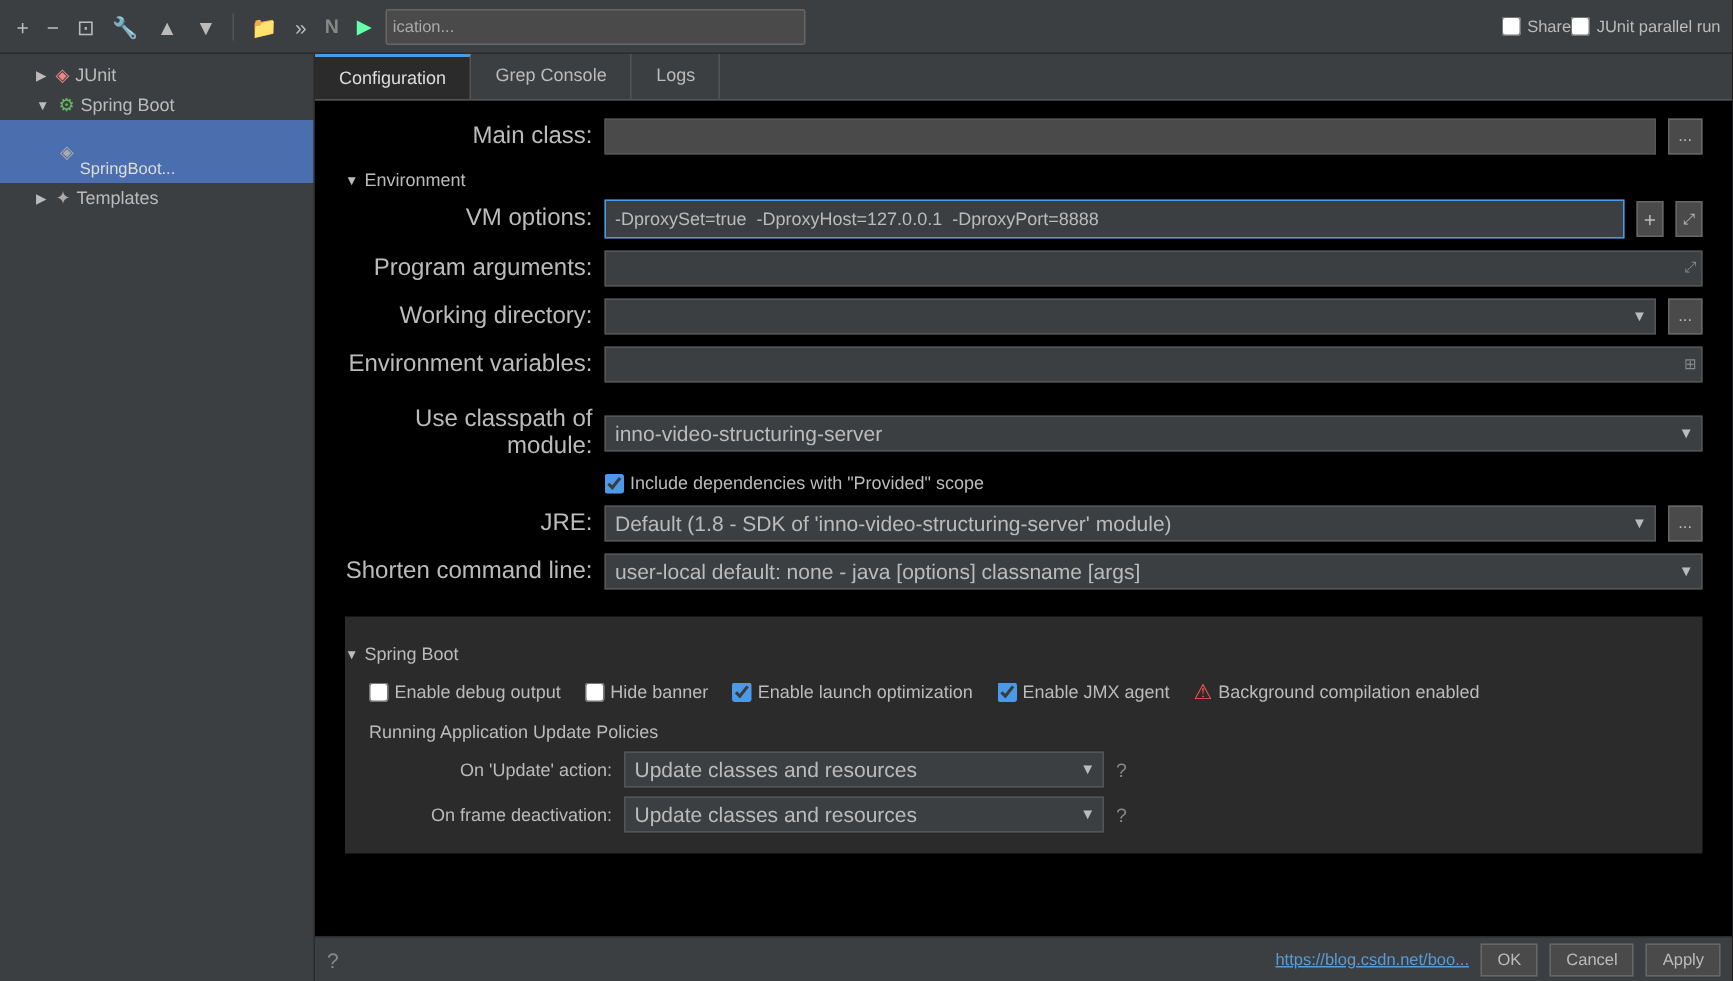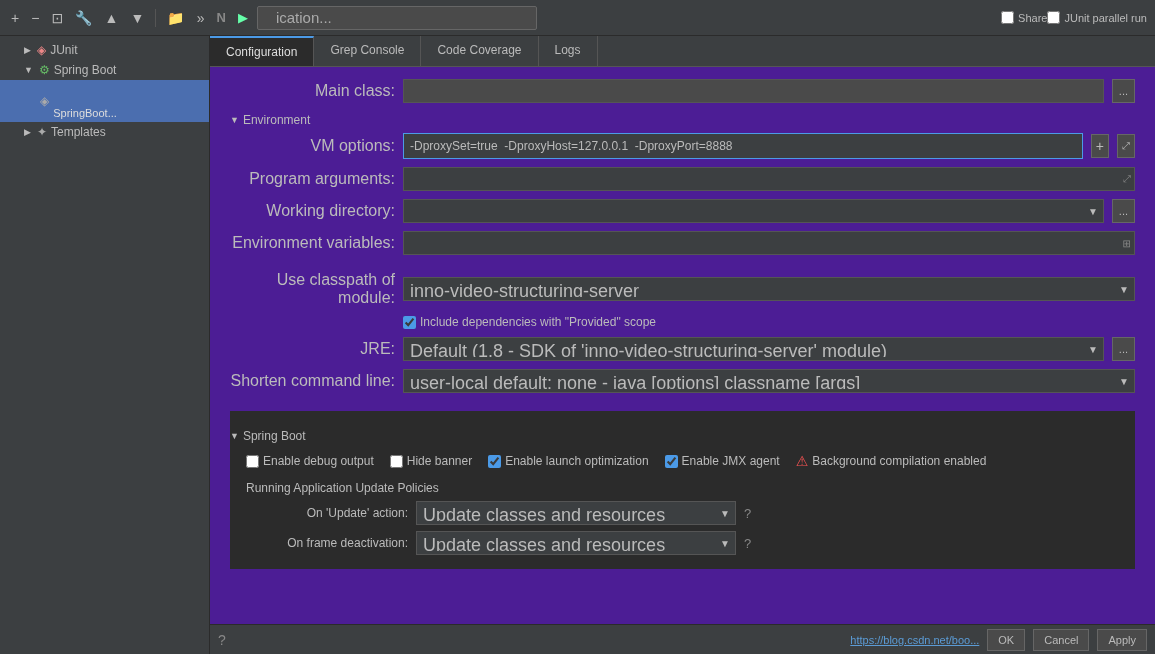--- a/index.html
+++ b/index.html
@@ -34,23 +34,23 @@
     .toolbar-sep {
       width: 1px;
       height: 18px;
       background: #555;
       margin: 0 2px;
     }
     .toolbar-config-box {
       background: #4a4a4a;
       border: 1px solid #666;
       border-radius: 2px;
-      padding: 2px 18px;
+      padding: 2px 4px;
       color: #aaa;
-      font-size: 15px;
+      font-size: 11px;
       min-width: 280px;
       height: 24px;
       display: flex;
       align-items: center;
     }
     .toolbar-right {
       margin-left: auto;
       display: flex;
       align-items: center;
       font-size: 11px;
@@ -87,21 +87,21 @@
       color: #bbb;
     }
     .sidebar-item.selected { background: #4b6eaf; color: #fff; }
     .sidebar-item .expand { font-size: 9px; margin-right: 2px; }
     .sidebar-indent { padding-left: 24px; }
     .sidebar-indent2 { padding-left: 40px; }
 
     
     .content-panel {
       flex: 1;
-      background: #4c1d95;
+      background: #000000;
       display: flex;
       flex-direction: column;
       overflow: hidden;
     }
 
     
     .tabs {
       display: flex;
       background: #3c3f41;
       border-bottom: 1px solid #555;
@@ -183,21 +183,21 @@
       display: flex;
       align-items: center;
       flex: 1;
       position: relative;
     }
     .form-select {
       flex: 1;
       background: #3c3f41;
       border: 1px solid #555;
       color: #bbb;
-      font-size: 18px;
+      font-size: 14px;
       padding: 3px 6px;
       height: 24px;
       -webkit-appearance: none;
       appearance: none;
       outline: none;
       padding-right: 20px;
     }
     .select-arrow {
       position: absolute;
       right: 6px;
@@ -357,23 +357,20 @@
   <div class="content-panel">
 
     <div class="tabs">
       <div class="tab active">
         <span>Configuration</span>
       </div>
       <div class="tab">
         <span>Grep Console</span>
       </div>
       <div class="tab">
-        <span>Code Coverage</span>
-      </div>
-      <div class="tab">
         <span>Logs</span>
       </div>
     </div>
 
     <div class="form-area">
 
       <div class="form-row">
         <span class="form-label">Main class:</span>
         <input class="form-input" type="text" style="flex: 1 1 0%; background: rgb(74, 74, 74); color: rgb(170, 170, 170); font-size: 11px;">
         <button class="btn-small">...</button>

